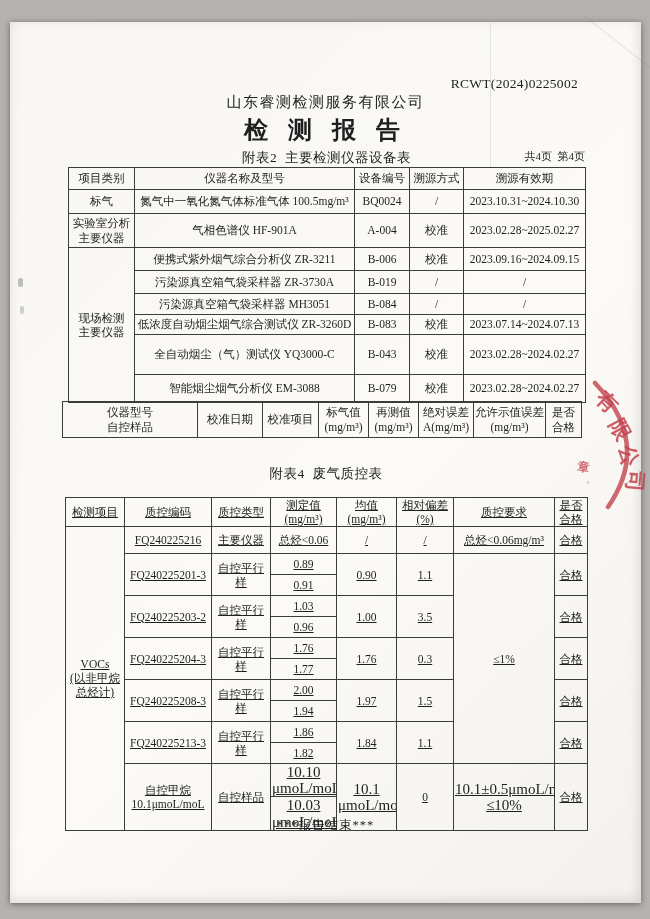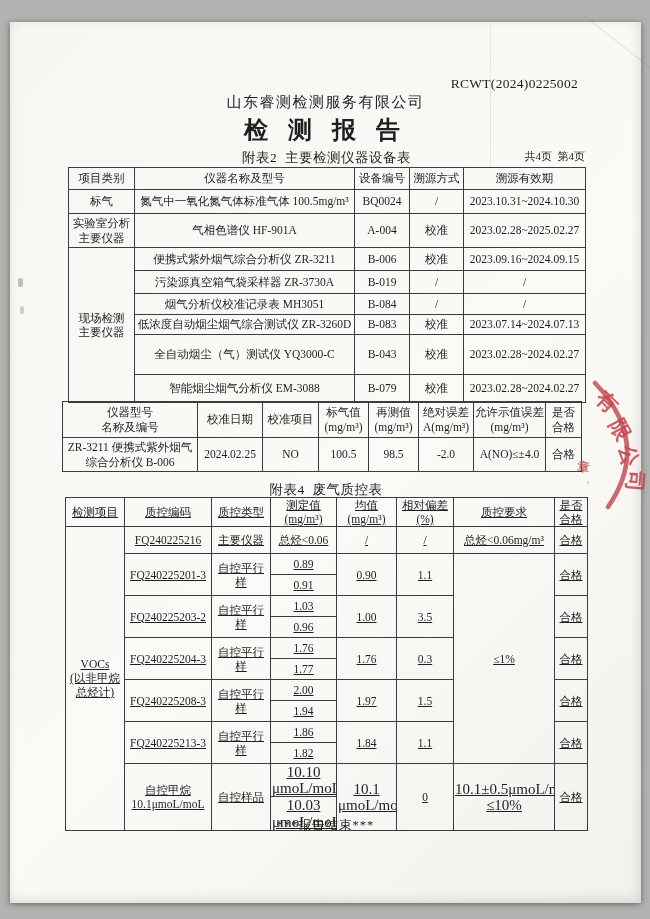--- a/index.html
+++ b/index.html
@@ -17,21 +17,21 @@
                inset 0 -5px 12px rgba(0,0,0,.07);
   }
   .abs{position:absolute;}
   .doc-number{top:54px;right:63px;font-size:13.5px;letter-spacing:.3px;}
   .company{top:71px;left:0;width:100%;text-align:center;font-size:15px;letter-spacing:1.5px;}
   .title{top:92px;left:0;width:100%;text-align:center;font-size:24px;font-weight:bold;letter-spacing:7px;}
   .cap{font-size:13.5px;letter-spacing:.5px;text-align:center;white-space:pre;}
   .cap2{top:127px;left:58px;width:517px;}
   .pageinfo{top:127px;right:56px;font-size:11px;white-space:pre;}
   .cap3{top:361px;left:52px;width:519px;}
-  .cap4{top:459px;left:55px;width:522px;}
+  .cap4{top:443px;left:55px;width:522px;}
   table{border-collapse:collapse;table-layout:fixed;position:absolute;border-radius:11px;}
   td,th{
     border:1px solid #3c3c3c;text-align:center;vertical-align:middle;
     padding:0 1px;white-space:pre-line;font-weight:normal;line-height:1.22;
     overflow:hidden;
   }
   .t2{left:58px;top:145px;width:517px;font-size:11.5px;}
   .t3{left:52px;top:379px;width:519px;font-size:11.5px;}
   .t4{left:55px;top:475px;width:522px;font-size:11.5px;text-decoration:underline;}
   .sm{font-size:15px;line-height:1.08;}
@@ -98,21 +98,21 @@
       <td>校准</td>
       <td>2023.09.16~2024.09.15</td>
     </tr>
     <tr style="height:23px">
       <td>污染源真空箱气袋采样器 ZR-3730A</td>
       <td>B-019</td>
       <td>/</td>
       <td>/</td>
     </tr>
     <tr style="height:21px">
-      <td>烟气分析仪校准记录表 MH3051</td>
+      <td>污染源真空箱气袋采样器 MH3051</td>
       <td>B-084</td>
       <td>/</td>
       <td>/</td>
     </tr>
     <tr style="height:20px">
       <td>低浓度自动烟尘烟气综合测试仪 ZR-3260D</td>
       <td>B-083</td>
       <td>校准</td>
       <td>2023.07.14~2024.07.13</td>
     </tr>
@@ -139,44 +139,33 @@
         <col style="width:56px">
         <col style="width:50px">
         <col style="width:50px">
         <col style="width:55px">
         <col style="width:72px">
         <col style="width:36px">
       </colgroup>
     <tbody>
         <tr style="height:36px">
       <th>仪器型号
-名称及编号</th>
+自控样品</th>
       <th>校准日期</th>
       <th>校准项目</th>
       <th>标气值
 (mg/m³)</th>
       <th>再测值
 (mg/m³)</th>
       <th>绝对误差
 A(mg/m³)</th>
       <th>允许示值误差
 (mg/m³)</th>
       <th>是否
 合格</th>
-    </tr>
-    <tr style="height:34px">
-      <td>ZR-3211 便携式紫外烟气
-综合分析仪 B-006</td>
-      <td>2024.02.25</td>
-      <td>NO</td>
-      <td>100.5</td>
-      <td>98.5</td>
-      <td>-2.0</td>
-      <td>A(NO)≤±4.0</td>
-      <td>合格</td>
     </tr>
   </tbody>
     </table>
 
   <div class="abs cap cap4">附表4  废气质控表</div>
 
   <table class="t4">
     <colgroup>
         <col style="width:59px">
         <col style="width:87px">

